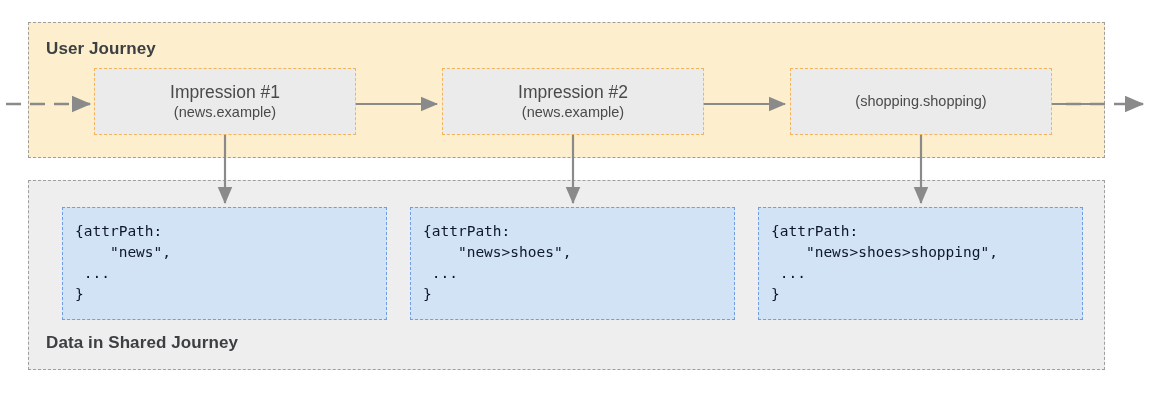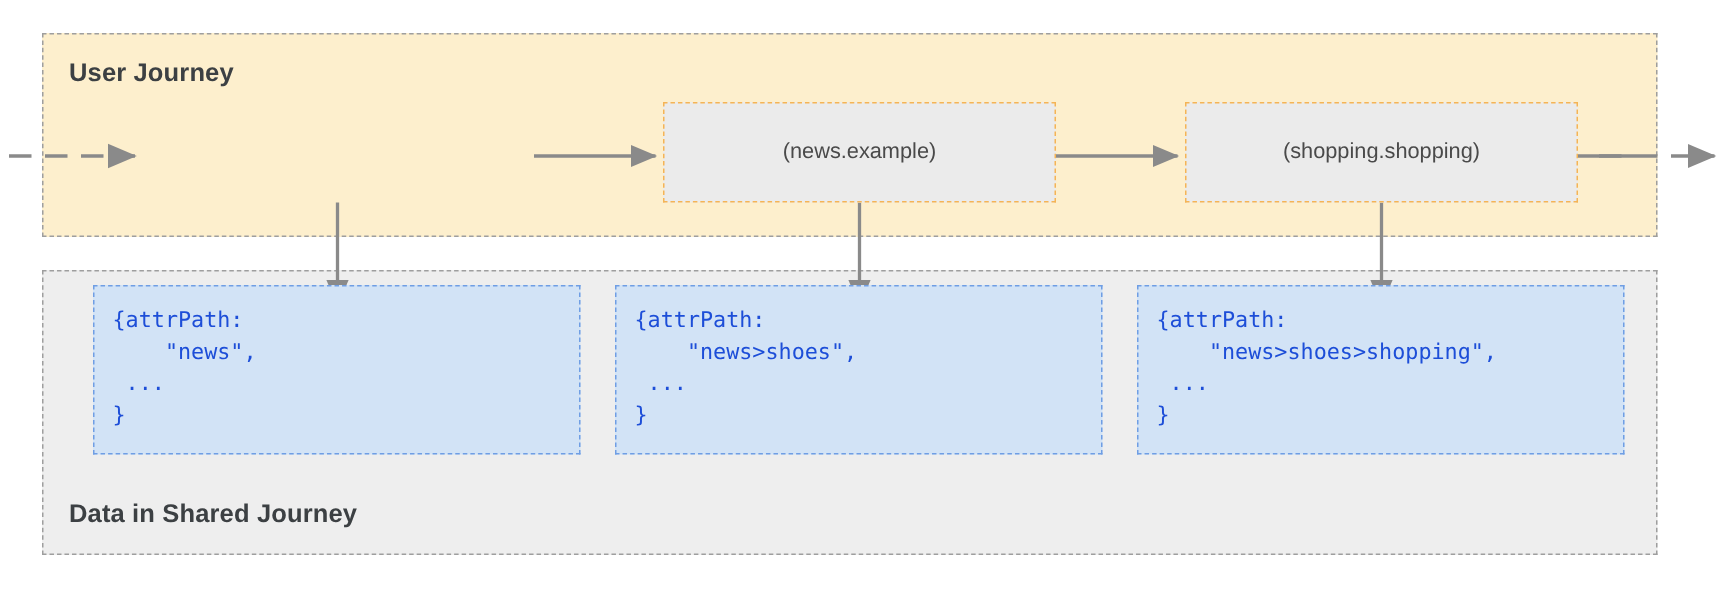--- a/index.html
+++ b/index.html
@@ -81,30 +81,30 @@
   .imp-sub {
     font-size: 14.5px;
     color: #4a4a4a;
     white-space: nowrap;
     margin-top: 1px;
   }
 
   
   .codeblock {
     position: absolute;
-    top: 190px;
+    top: 207px;
     height: 113px;
     background: #d2e3f6;
     border: 1.5px dashed #6f9ee4;
     box-sizing: border-box;
     padding: 13px 0 0 12px;
     font-family: "DejaVu Sans Mono", monospace;
     font-size: 14.5px;
     line-height: 1.45;
-    color: #1d4ed8;
+    color: #0f172a;
     white-space: pre;
   }
   .cb-1 { left: 62px;  width: 325px; }
   .cb-2 { left: 410px; width: 325px; }
   .cb-3 { left: 758px; width: 325px; }
 
   
   #wires {
     position: absolute;
     left: 0; top: 0;
@@ -140,22 +140,27 @@
     <line x1="704" y1="104" x2="785" y2="104" stroke="#8a8a8a" stroke-width="2.2" marker-end="url(#ah)"></line>
 
     <line x1="1052" y1="104" x2="1090" y2="104" stroke="#8a8a8a" stroke-width="2.2"></line>
     <line x1="1066" y1="104" x2="1143" y2="104" stroke="#8a8a8a" stroke-width="2.4" stroke-dasharray="15 9" marker-end="url(#ah)"></line>
 
     <line x1="225" y1="135" x2="225" y2="203" stroke="#8a8a8a" stroke-width="2.2" marker-end="url(#ah)"></line>
     <line x1="573" y1="135" x2="573" y2="203" stroke="#8a8a8a" stroke-width="2.2" marker-end="url(#ah)"></line>
     <line x1="921" y1="135" x2="921" y2="203" stroke="#8a8a8a" stroke-width="2.2" marker-end="url(#ah)"></line>
   </svg>
 
+  <div class="impression imp-1">
+    <div class="imp-title">Impression #1</div>
+    <div class="imp-sub">(news.example)</div>
+  </div>
 
   <div class="impression imp-2">
+    <div class="imp-title">Impression #2</div>
     <div class="imp-sub">(news.example)</div>
   </div>
 
   <div class="impression imp-3">
     <div class="imp-sub">(shopping.shopping)</div>
   </div>
 
   <div class="codeblock cb-1">{attrPath:
     "news",
  ...

